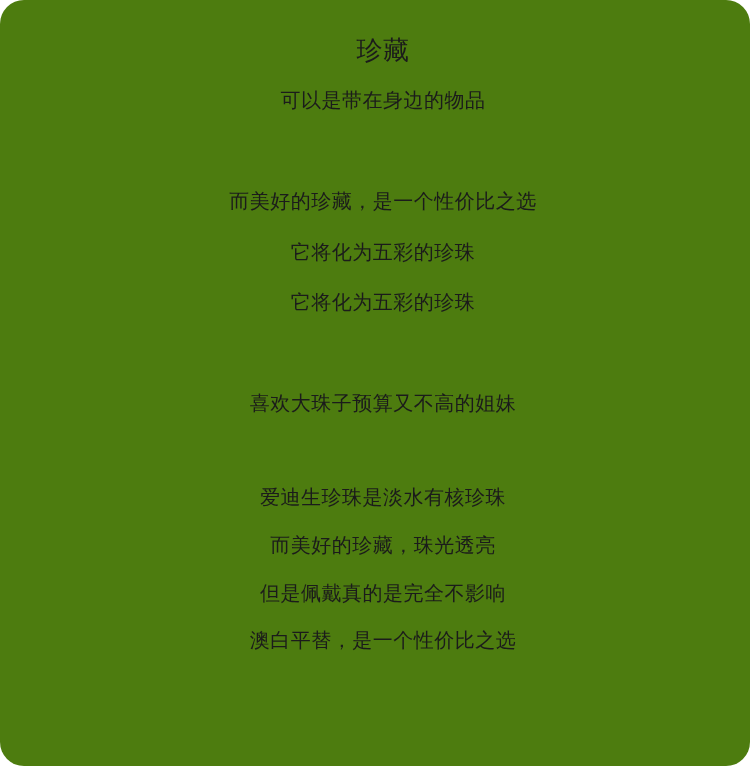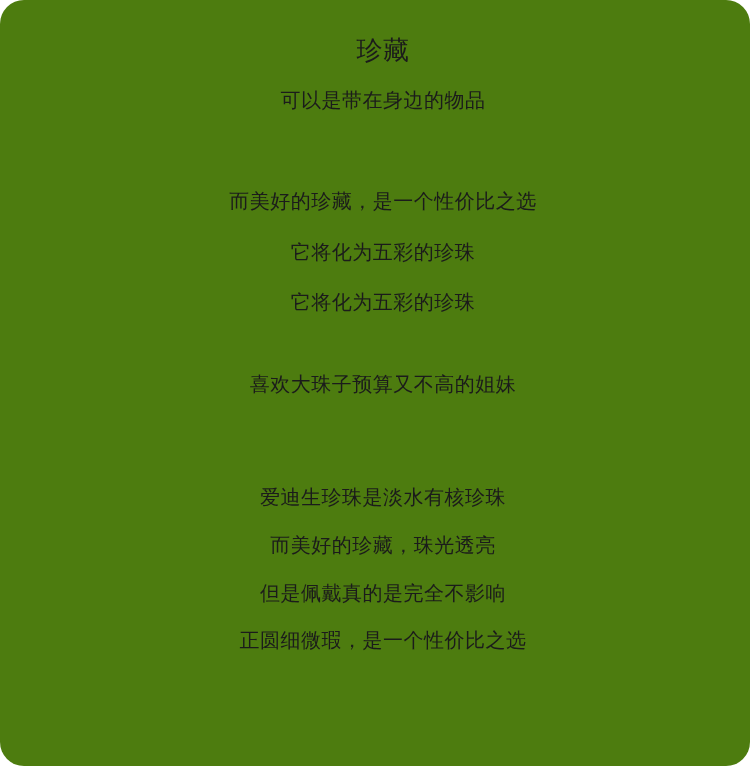--- a/index.html
+++ b/index.html
@@ -35,18 +35,18 @@
 <body>
 
 <div class="canvas" style="background: #4d7c0f; color: rgb(27, 27, 27); border-radius: 24px;">
   <div class="line title" style="top:35px">珍藏</div>
 
   <div class="line" style="top:85px">可以是带在身边的物品</div>
   <div class="line" style="top:186px">而美好的珍藏，是一个性价比之选</div>
   <div class="line" style="top:237px">它将化为五彩的珍珠</div>
   <div class="line" style="top:287px">它将化为五彩的珍珠</div>
 
-  <div class="line" style="top:369px">喜欢大珠子预算又不高的姐妹</div>
+  <div class="line" style="top:388px">喜欢大珠子预算又不高的姐妹</div>
   <div class="line" style="top:482px">爱迪生珍珠是淡水有核珍珠</div>
   <div class="line" style="top:530px">而美好的珍藏，珠光透亮</div>
   <div class="line" style="top:578px">但是佩戴真的是完全不影响</div>
-  <div class="line" style="top:625px">正圆细微瑕，是一个性价比之选</div>
+  <div class="line" style="top:625px">澳白平替，是一个性价比之选</div>
 </div>
 
 </body></html>

